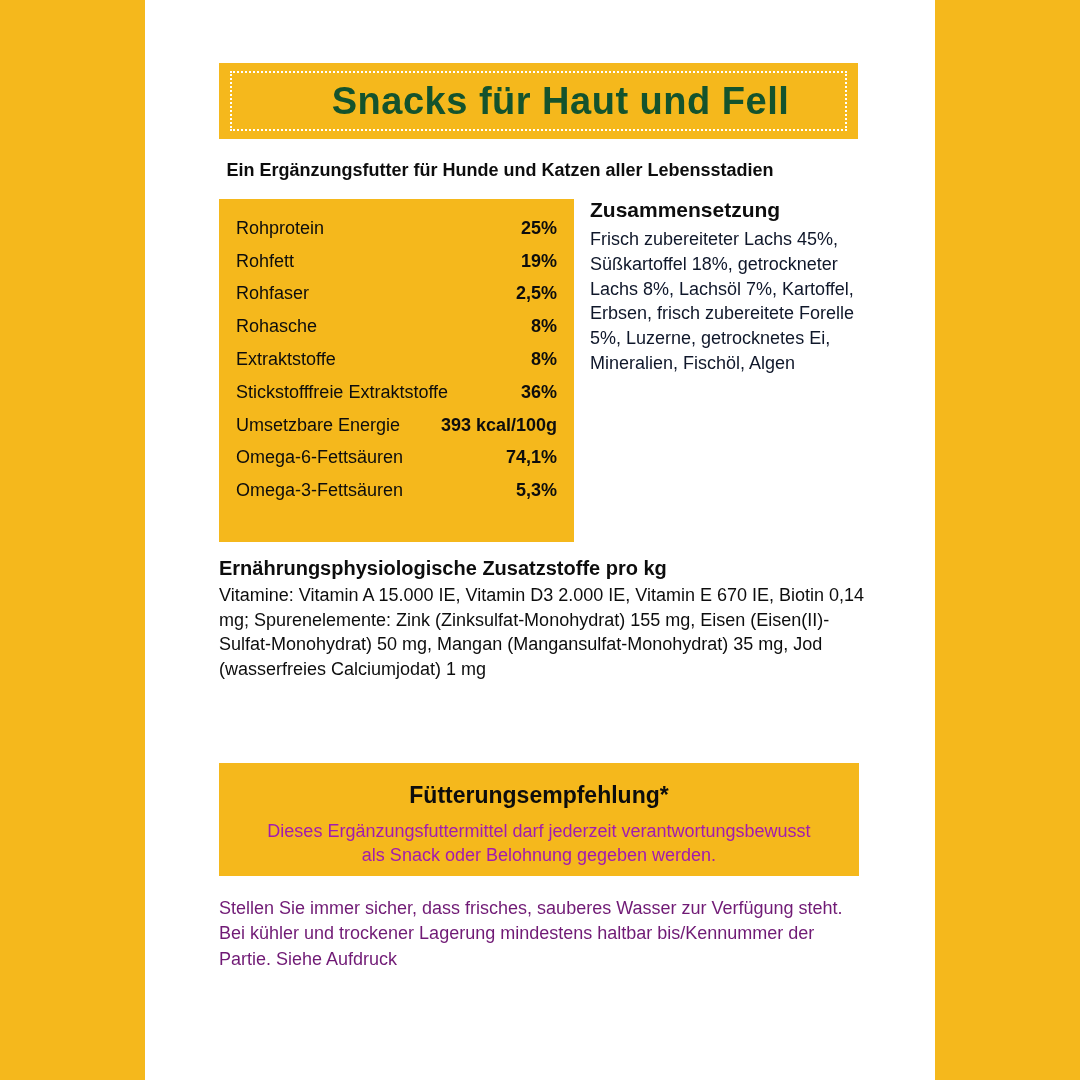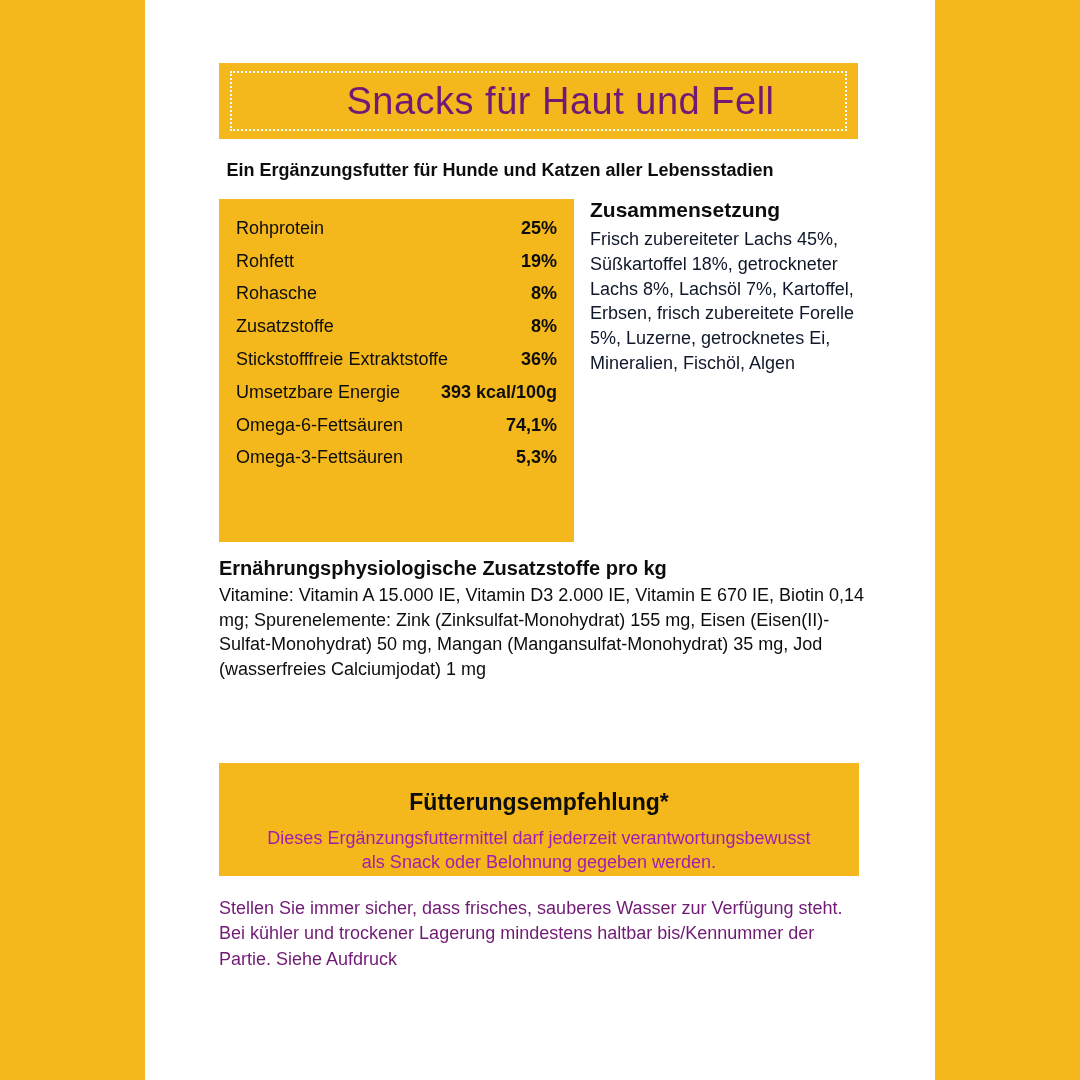--- a/index.html
+++ b/index.html
@@ -48,23 +48,23 @@
   }
   .title-banner-inner {
     position: absolute;
     left: 11px; right: 11px; top: 8px; bottom: 8px;
     border: 2px dotted #ffffff;
     display: flex;
     align-items: center;
     justify-content: center;
   }
   .title-text {
-    color: #701a75;
+    color: #14532d;
     font-size: 38px;
-    font-weight: normal;
+    font-weight: bold;
     letter-spacing: 0.5px;
     white-space: nowrap;
     margin-left: 44px;
   }
 
   .subtitle {
     position: absolute;
     left: 0;
     top: 160px;
     width: 710px;
@@ -142,21 +142,21 @@
 
   
   .feeding-box {
     position: absolute;
     left: 74px;
     top: 763px;
     width: 640px;
     height: 113px;
     background: #F5B81C;
     text-align: center;
-    padding-top: 26px;
+    padding-top: 19px;
   }
   .feeding-heading {
     font-size: 23px;
     font-weight: bold;
     margin-bottom: 10px;
     color: #0d0d0d;
   }
   .feeding-text {
     font-size: 18px;
     line-height: 24px;
@@ -239,25 +239,29 @@
     <div class="analytical-box">
       <div class="analytical-row">
         <span class="row-name">Rohprotein</span>
         <span class="row-value">25%</span>
       </div>
       <div class="analytical-row">
         <span class="row-name">Rohfett</span>
         <span class="row-value">19%</span>
       </div>
       <div class="analytical-row">
+        <span class="row-name">Rohfaser</span>
+        <span class="row-value">2,5%</span>
+      </div>
+      <div class="analytical-row">
         <span class="row-name">Rohasche</span>
         <span class="row-value">8%</span>
       </div>
       <div class="analytical-row">
-        <span class="row-name">Zusatzstoffe</span>
+        <span class="row-name">Extraktstoffe</span>
         <span class="row-value">8%</span>
       </div>
       <div class="analytical-row">
         <span class="row-name">Stickstofffreie Extraktstoffe</span>
         <span class="row-value">36%</span>
       </div>
       <div class="analytical-row">
         <span class="row-name">Umsetzbare Energie</span>
         <span class="row-value">393 kcal/100g</span>
       </div>

